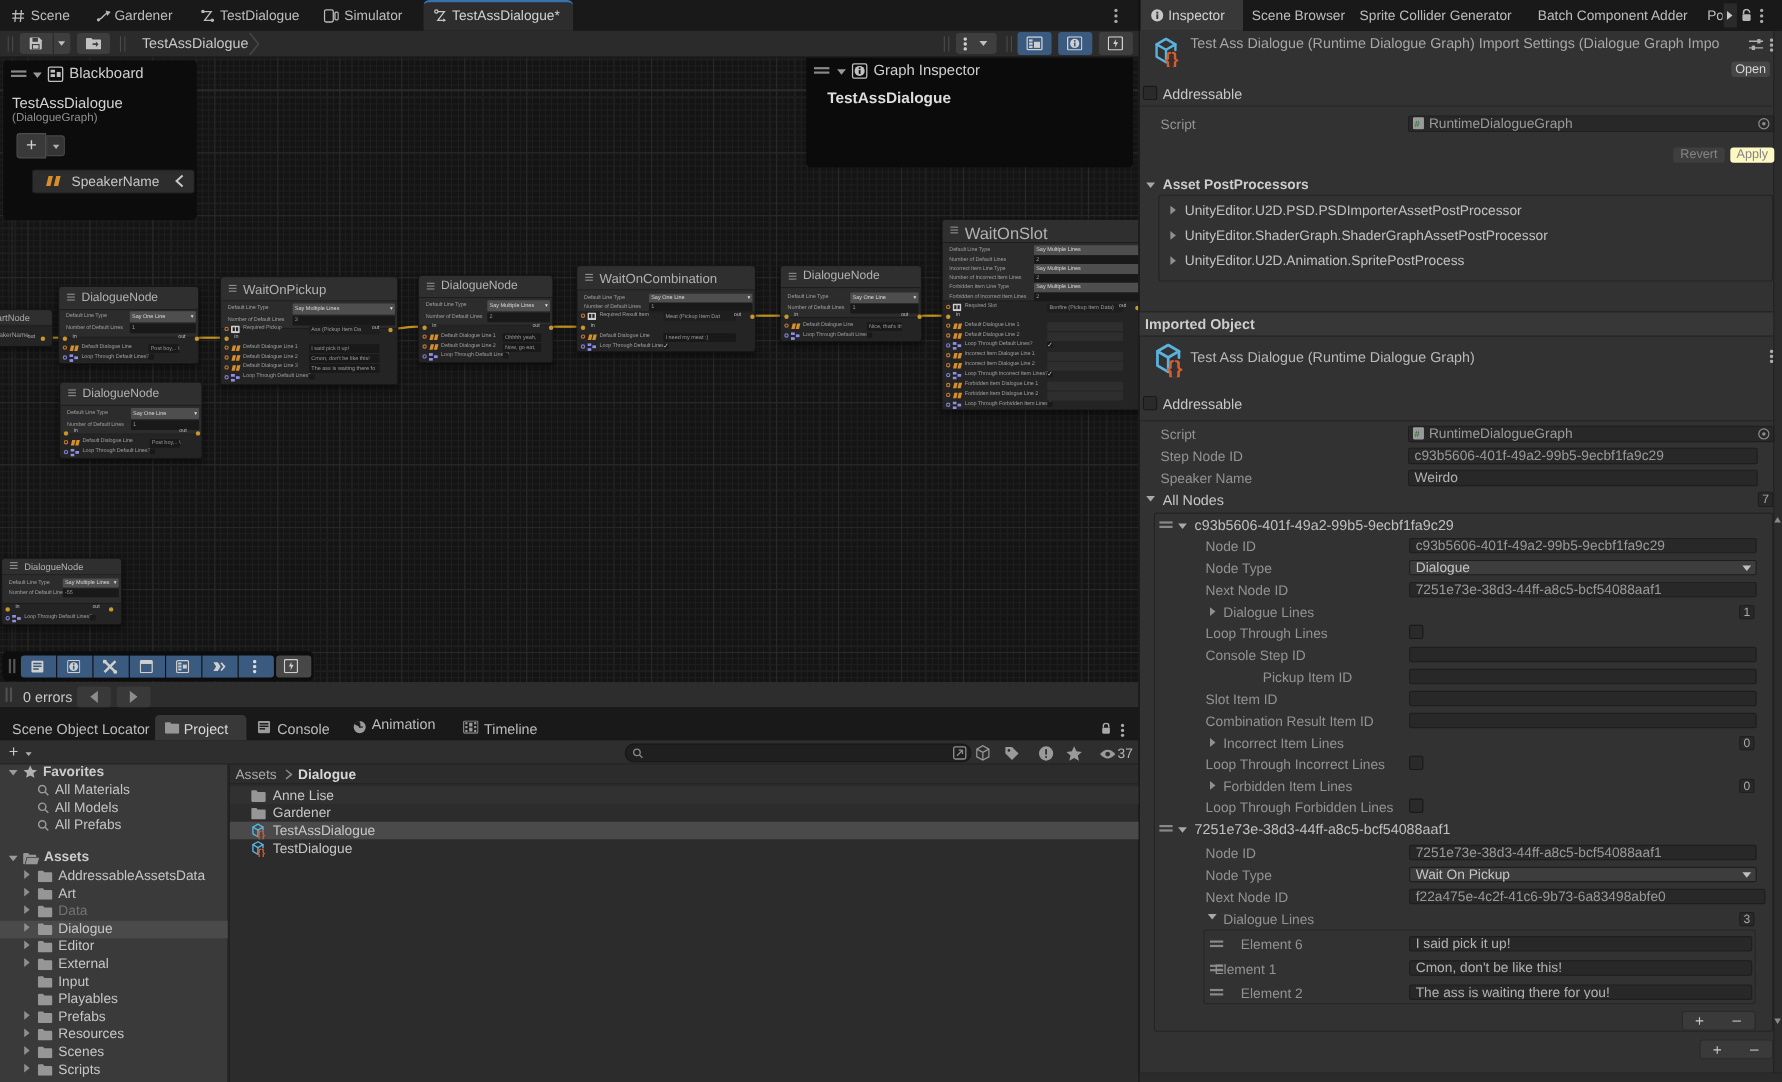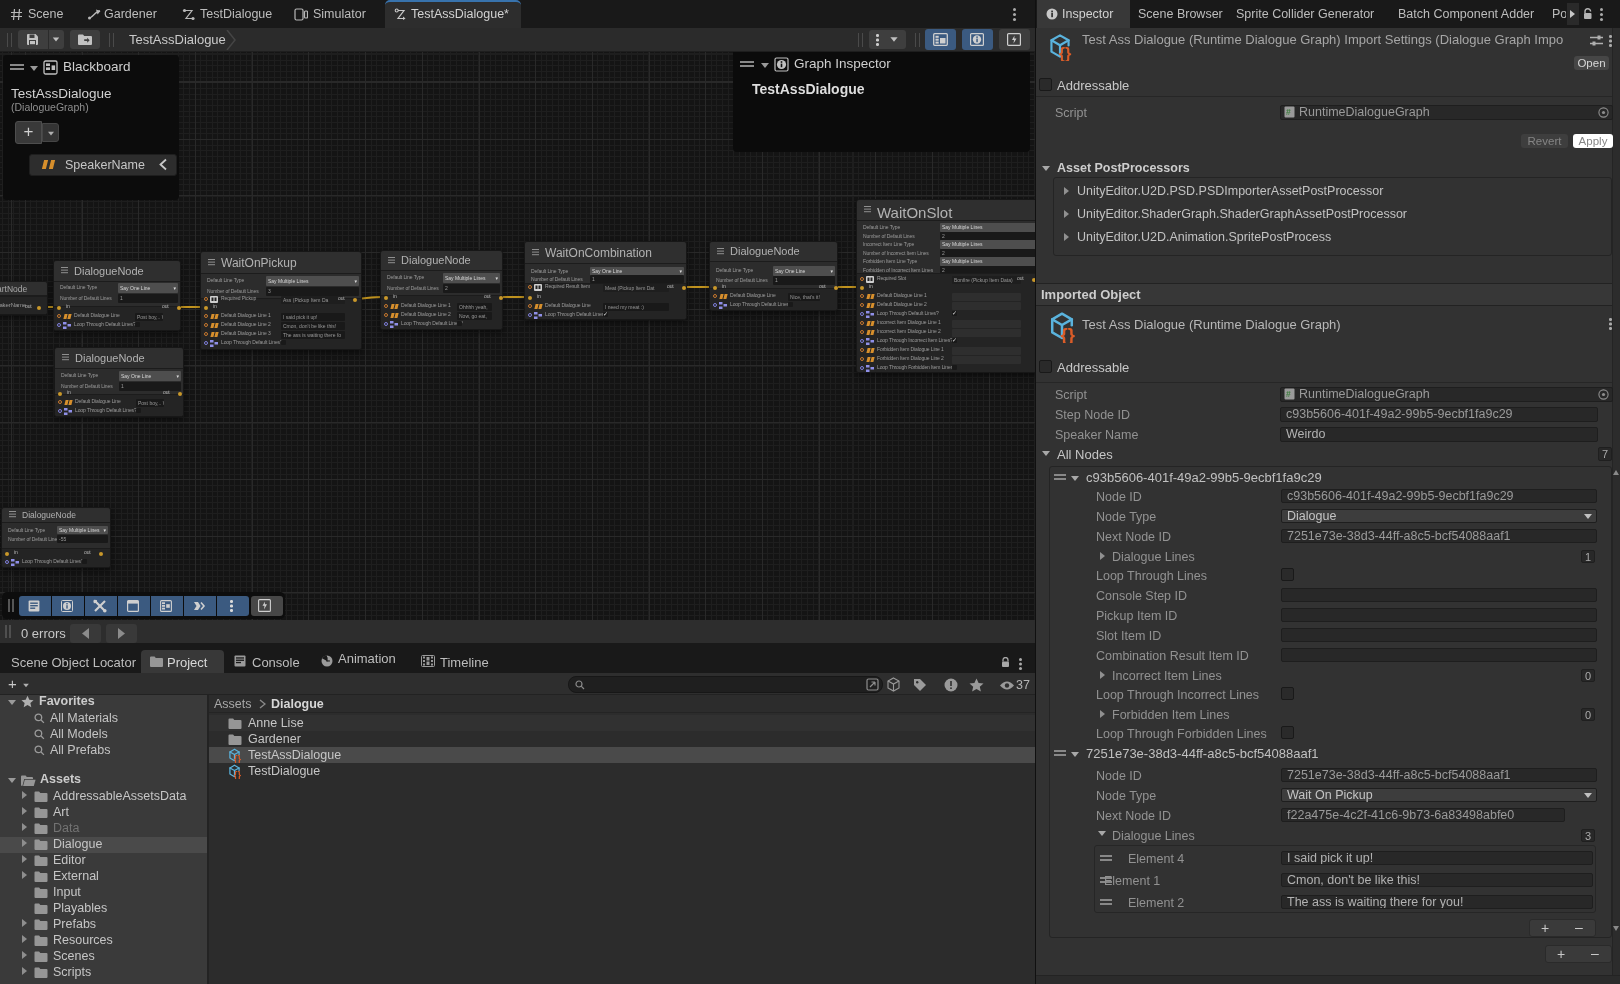--- a/index.html
+++ b/index.html
@@ -798,21 +798,21 @@
 <div class="a fld" style="left:1280px;top:105px;width:333px;height:15px;line-height:13px;padding-left:18px">RuntimeDialogueGraph</div>
 <svg class="a" style="left:1284px;top:106px" width="11" height="12" viewBox="0 0 11 12">
     <rect x="0.5" y="0.5" width="10" height="11" rx="1" fill="#9a9a9a"></rect>
     <text x="2" y="9" font-size="8.5" font-weight="bold" fill="#3c7d3c" font-family="Liberation Sans">#</text>
   </svg>
 <svg class="a" style="left:1598px;top:107px" width="11" height="11" viewBox="0 0 11 11">
     <circle cx="5.5" cy="5.5" r="4.6" stroke="#8e8e8e" stroke-width="1.1" fill="none"></circle>
     <circle cx="5.5" cy="5.5" r="1.6" fill="#8e8e8e"></circle>
   </svg>
 <div class="a btn" style="left:1521px;top:134px;width:47px;height:14px;line-height:14px;font-size:11.5px;background:#3e3e3e;color:#858585">Revert</div>
-<div class="a btn" style="left:1573px;top:134px;width:40px;height:14px;line-height:14px;font-size:11.5px;background:#ffffff;color:#858585">Apply</div>
+<div class="a btn" style="left:1573px;top:134px;width:40px;height:14px;line-height:14px;font-size:11.5px;background:#fef9c3;color:#858585">Apply</div>
 <div class="a" style="left:1042px;top:166px;width:0;height:0;border-left:4px solid transparent;border-right:4px solid transparent;border-top:5px solid #a8a8a8"></div>
 <div class="a" style="left:1057px;top:161px;font-size:12.5px;font-weight:bold;color:#cdcdcd">Asset PostProcessors</div>
 <div class="a" style="left:1053px;top:177px;width:559px;height:79px;border:1px solid #242424;border-radius:3px"></div>
 <div class="a" style="left:1064px;top:187px;width:0;height:0;border-top:4px solid transparent;border-bottom:4px solid transparent;border-left:5px solid #909090"></div>
 <div class="a" style="left:1077px;top:184px;font-size:12.5px;color:#c2c2c2">UnityEditor.U2D.PSD.PSDImporterAssetPostProcessor</div>
 <div class="a" style="left:1064px;top:210px;width:0;height:0;border-top:4px solid transparent;border-bottom:4px solid transparent;border-left:5px solid #909090"></div>
 <div class="a" style="left:1077px;top:207px;font-size:12.5px;color:#c2c2c2">UnityEditor.ShaderGraph.ShaderGraphAssetPostProcessor</div>
 <div class="a" style="left:1064px;top:233px;width:0;height:0;border-top:4px solid transparent;border-bottom:4px solid transparent;border-left:5px solid #909090"></div>
 <div class="a" style="left:1077px;top:230px;font-size:12.5px;color:#c2c2c2">UnityEditor.U2D.Animation.SpritePostProcess</div>
 <div class="a" style="left:1036px;top:283px;width:576px;height:23px;background:#373737;border-top:1px solid #222;border-bottom:1px solid #222"></div>
@@ -858,21 +858,21 @@
 <div class="a" style="left:1584px;top:514px;width:0;height:0;border-left:4px solid transparent;border-right:4px solid transparent;border-top:5px solid #c0c0c0"></div>
 <div class="a lbl" style="left:1096px;top:530px">Next Node ID</div>
 <div class="a fld" style="left:1281px;top:529px;width:316px;height:14px;line-height:12px">7251e73e-38d3-44ff-a8c5-bcf54088aaf1</div>
 <div class="a" style="left:1100px;top:552px;width:0;height:0;border-top:4px solid transparent;border-bottom:4px solid transparent;border-left:5px solid #909090"></div>
 <div class="a lbl" style="left:1112px;top:550px">Dialogue Lines</div>
 <div class="a badge" style="left:1581px;top:550px;width:14px;height:13px;line-height:12px">1</div>
 <div class="a lbl" style="left:1096px;top:569px">Loop Through Lines</div>
 <div class="a chk" style="left:1281px;top:568px"></div>
 <div class="a lbl" style="left:1096px;top:589px">Console Step ID</div>
 <div class="a fld" style="left:1281px;top:588px;width:316px;height:14px;line-height:12px"></div>
-<div class="a lbl" style="left:1096px;top:609px">Pickup Item ID</div>
+<div class="a lbl" style="left:1148px;top:609px">Pickup Item ID</div>
 <div class="a fld" style="left:1281px;top:608px;width:316px;height:14px;line-height:12px"></div>
 <div class="a lbl" style="left:1096px;top:629px">Slot Item ID</div>
 <div class="a fld" style="left:1281px;top:628px;width:316px;height:14px;line-height:12px"></div>
 <div class="a lbl" style="left:1096px;top:649px">Combination Result Item ID</div>
 <div class="a fld" style="left:1281px;top:648px;width:316px;height:14px;line-height:12px"></div>
 <div class="a" style="left:1100px;top:671px;width:0;height:0;border-top:4px solid transparent;border-bottom:4px solid transparent;border-left:5px solid #909090"></div>
 <div class="a lbl" style="left:1112px;top:669px">Incorrect Item Lines</div>
 <div class="a badge" style="left:1581px;top:669px;width:14px;height:13px;line-height:12px">0</div>
 <div class="a lbl" style="left:1096px;top:688px">Loop Through Incorrect Lines</div>
 <div class="a chk" style="left:1281px;top:687px"></div>
@@ -883,27 +883,27 @@
 <div class="a chk" style="left:1281px;top:726px"></div>
 <div class="a" style="left:1054px;top:750px;width:12px;height:1.5px;background:#888;box-shadow:0 4px 0 #888"></div>
 <div class="a" style="left:1071px;top:752px;width:0;height:0;border-left:4px solid transparent;border-right:4px solid transparent;border-top:5px solid #a8a8a8"></div>
 <div class="a" style="left:1086px;top:746px;font-size:13px;color:#c0c0c0">7251e73e-38d3-44ff-a8c5-bcf54088aaf1</div>
 <div class="a lbl" style="left:1096px;top:769px">Node ID</div>
 <div class="a fld" style="left:1281px;top:768px;width:316px;height:14px;line-height:12px">7251e73e-38d3-44ff-a8c5-bcf54088aaf1</div>
 <div class="a lbl" style="left:1096px;top:789px">Node Type</div>
 <div class="a dd2" style="left:1281px;top:788px;width:316px;height:14px;line-height:12px">Wait On Pickup</div>
 <div class="a" style="left:1584px;top:793px;width:0;height:0;border-left:4px solid transparent;border-right:4px solid transparent;border-top:5px solid #c0c0c0"></div>
 <div class="a lbl" style="left:1096px;top:809px">Next Node ID</div>
-<div class="a fld" style="left:1281px;top:808px;width:284px;height:14px;line-height:12px">f22a475e-4c2f-41c6-9b73-6a83498abfe0</div>
+<div class="a fld" style="left:1281px;top:808px;width:324px;height:14px;line-height:12px">f22a475e-4c2f-41c6-9b73-6a83498abfe0</div>
 <div class="a" style="left:1098px;top:831px;width:0;height:0;border-left:4px solid transparent;border-right:4px solid transparent;border-top:5px solid #a8a8a8"></div>
 <div class="a lbl" style="left:1112px;top:829px">Dialogue Lines</div>
 <div class="a badge" style="left:1581px;top:829px;width:14px;height:13px;line-height:12px">3</div>
 <div class="a" style="left:1094px;top:845px;width:502px;height:68px;border:1px solid #262626;border-radius:3px"></div>
 <div class="a" style="left:1100px;top:855px;width:12px;height:1.5px;background:#888;box-shadow:0 4px 0 #888"></div>
-<div class="a lbl" style="left:1128px;top:852px">Element 4</div>
+<div class="a lbl" style="left:1128px;top:852px">Element 6</div>
 <div class="a fld" style="left:1281px;top:851px;width:312px;height:14px;line-height:12px;color:#b2b2b2">I said pick it up!</div>
 <div class="a" style="left:1100px;top:877px;width:12px;height:1.5px;background:#888;box-shadow:0 4px 0 #888"></div>
 <div class="a lbl" style="left:1104px;top:874px">Element 1</div>
 <div class="a fld" style="left:1281px;top:873px;width:312px;height:14px;line-height:12px;color:#b2b2b2">Cmon, don't be like this!</div>
 <div class="a" style="left:1100px;top:899px;width:12px;height:1.5px;background:#888;box-shadow:0 4px 0 #888"></div>
 <div class="a lbl" style="left:1128px;top:896px">Element 2</div>
 <div class="a fld" style="left:1281px;top:895px;width:312px;height:14px;line-height:12px;color:#b2b2b2">The ass is waiting there for you!</div>
 <div class="a" style="left:1529px;top:919px;width:67px;height:18px;background:#3a3a3a;border:1px solid #2a2a2a;border-radius:3px"></div>
 <div class="a" style="left:1541px;top:920px;font-size:14px;color:#c8c8c8">+</div>
 <div class="a" style="left:1575px;top:919px;font-size:14px;color:#c8c8c8">–</div>

